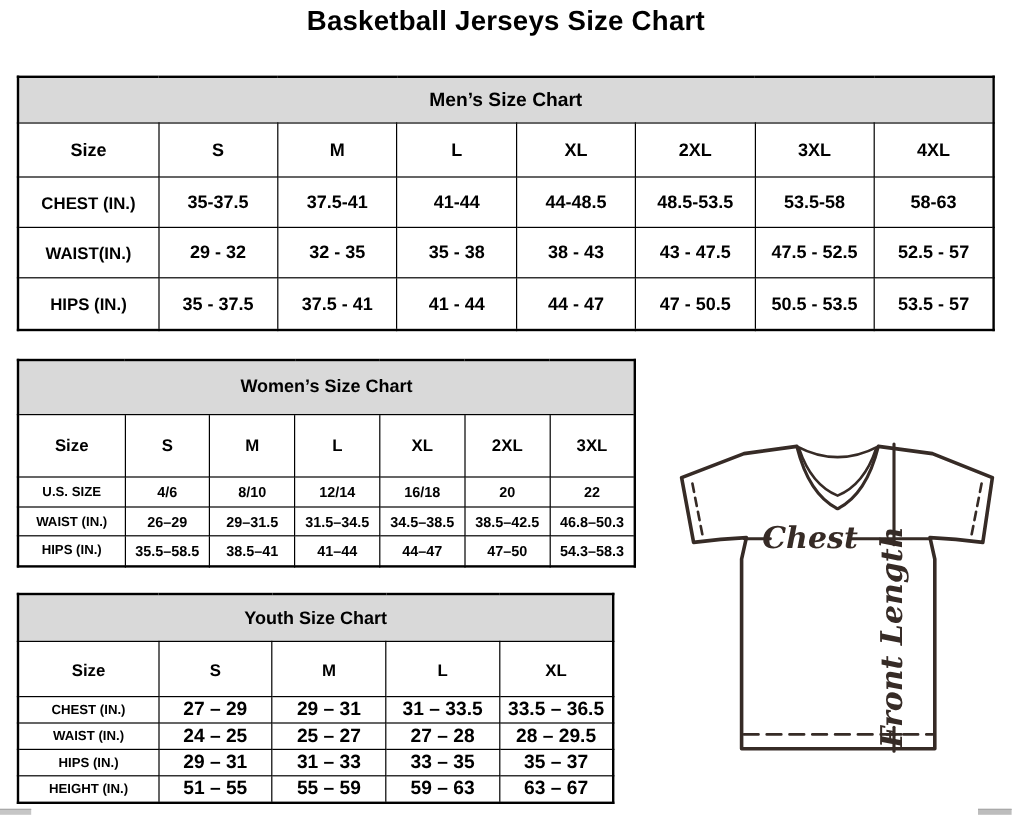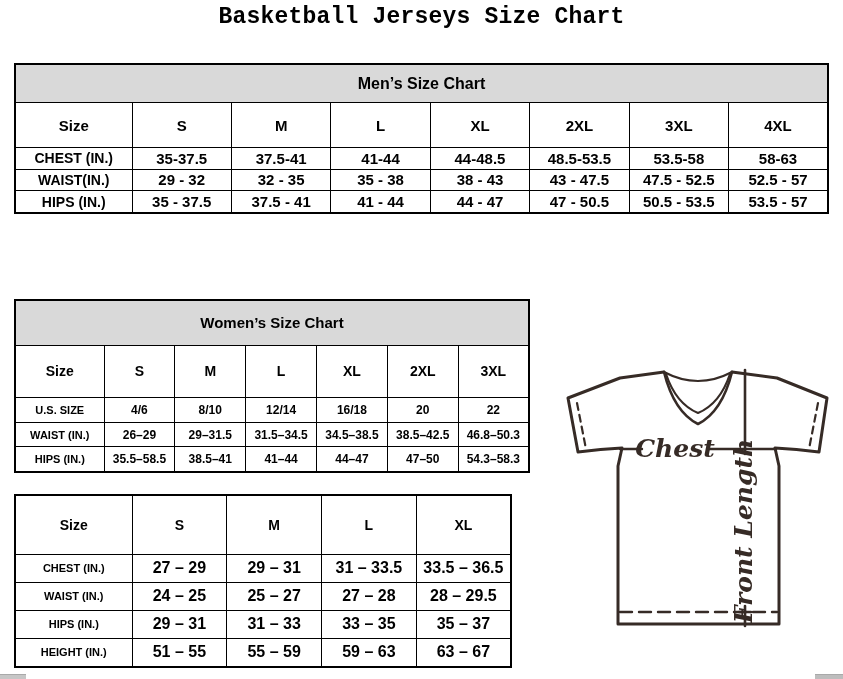--- a/index.html
+++ b/index.html
@@ -3,35 +3,35 @@
 <meta charset="utf-8">
 <style>
   html,body{margin:0;padding:0;}
   body{
     width:843px;height:679px;position:relative;overflow:hidden;
     background:#ffffff;color:#000;
     font-family:"Liberation Sans",sans-serif;
   }
   .page-title{
     position:absolute;left:0;top:4px;width:843px;
-    text-align:center;font-size:23px;font-weight:bold;letter-spacing:.2px;font-family:Liberation Mono, monospace;
+    text-align:center;font-size:23px;font-weight:bold;letter-spacing:.2px;
   }
   .tblwrap{position:absolute;}
   .tblwrap table{
     border-collapse:collapse;table-layout:fixed;
     width:100%;height:100%;
     border:2px solid #000;
   }
   .tblwrap th,.tblwrap td{
     border:1px solid #000;text-align:center;vertical-align:middle;
     font-weight:bold;padding:0 2px;overflow:hidden;white-space:nowrap;
   }
   .tblwrap .band th{background:#d9d9d9;}
   
-  .mens{left:14px;top:63px;width:815px;height:151px;}
+  .mens{left:14px;top:63px;width:815px;height:213px;}
   .mens .band th{font-size:16px;height:37px;}
   .mens .colhead th{font-size:15px;height:44px;}
   .mens td{font-size:15px;}
   .mens td.rowlabel{font-size:14px;}
   
   .womens{left:14px;top:299px;width:516px;height:174px;}
   .womens .band th{font-size:15px;height:39px;}
   .womens .colhead th{font-size:14px;height:46px;}
   .womens td{font-size:12px;height:21px;}
   .womens td.rowlabel{font-size:11px;}
@@ -173,20 +173,23 @@
 <div class="tblwrap youth">
     <table>
       <colgroup>
         <col style="width: 117px;">
         <col>
         <col>
         <col>
         <col>
       </colgroup>
       <tbody>
+        <tr class="band">
+          <th colspan="5">Youth Size Chart</th>
+        </tr>
         <tr class="colhead">
           <th>Size</th>
           <th>S</th>
           <th>M</th>
           <th>L</th>
           <th>XL</th>
         </tr>
         <tr>
           <td class="rowlabel">CHEST (IN.)</td>
           <td>27 – 29</td>

